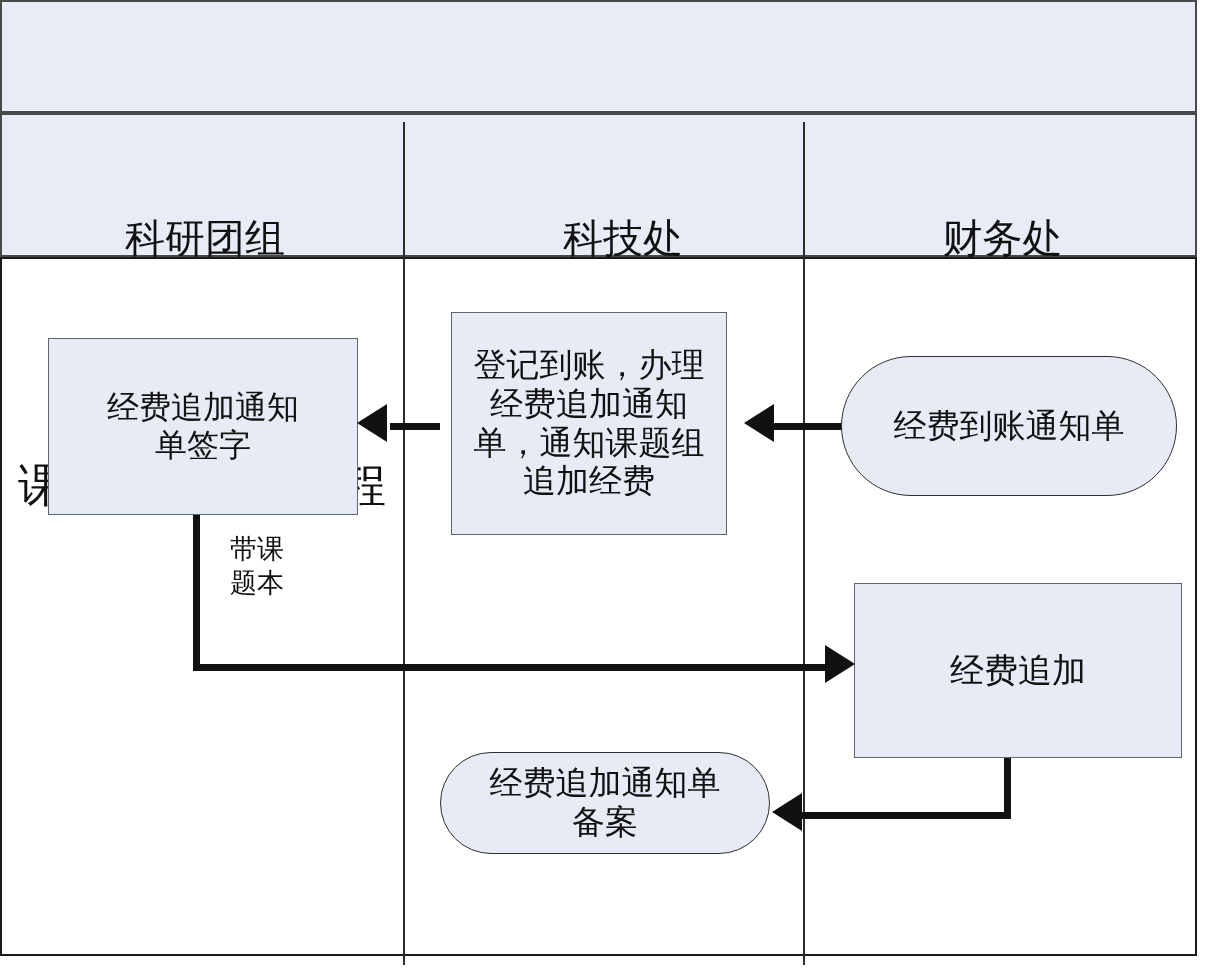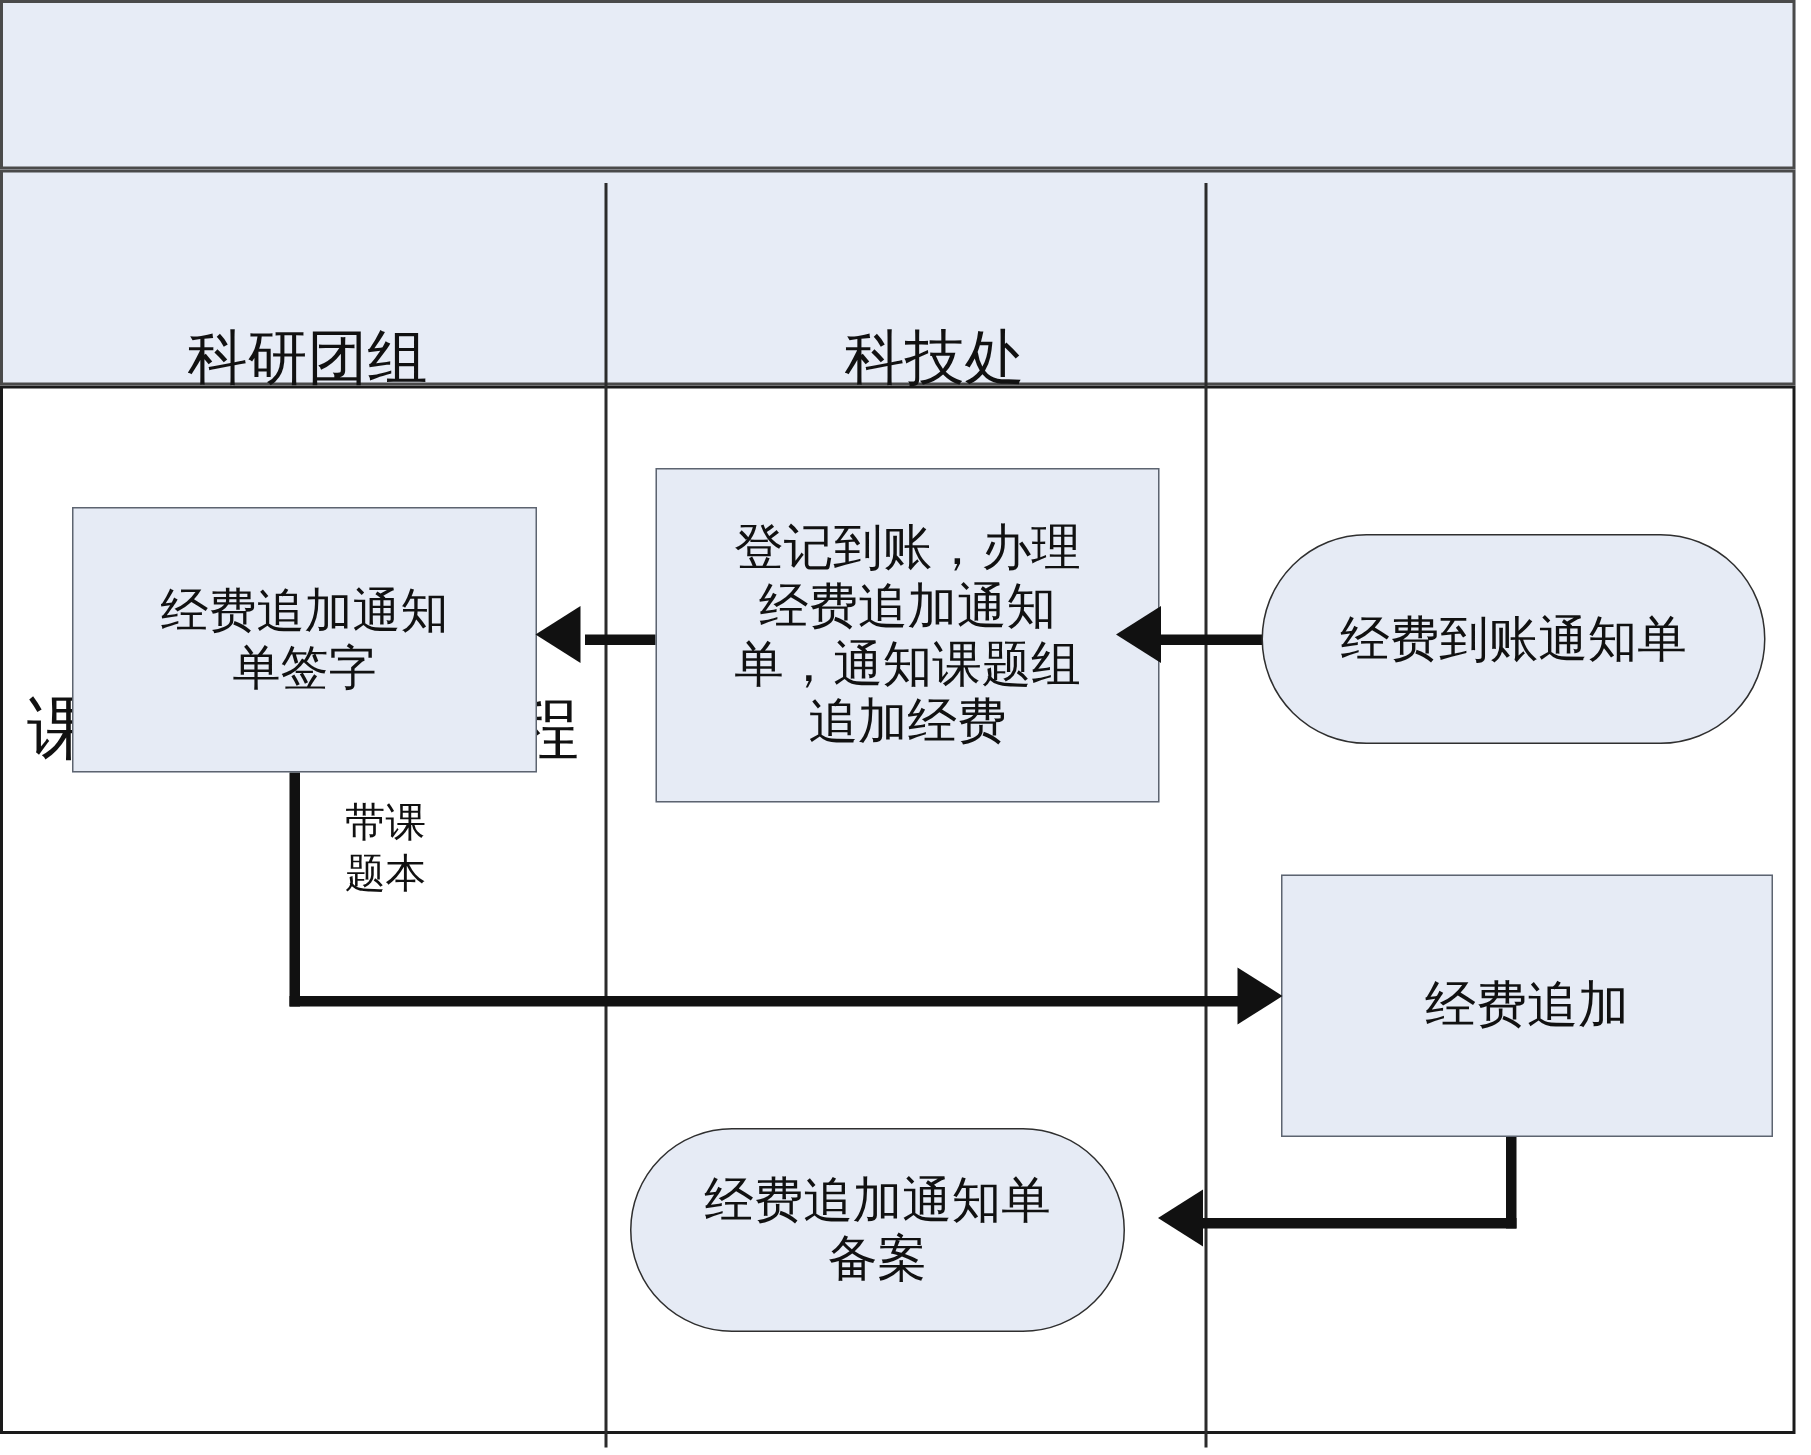--- a/index.html
+++ b/index.html
@@ -138,20 +138,23 @@
   <div class="header-band"></div>
 
   <div class="body-band"></div>
 
   <div class="lane-header" style="left:7px; width:396px;">
     <span>科研团组</span>
   </div>
   <div class="lane-header" style="left:405px; width:436px;">
     <span>科技处</span>
   </div>
+  <div class="lane-header" style="left:805px; width:395px;">
+    <span>财务处</span>
+  </div>
 
   <div class="lane-divider" style="left:403px; height:843px;"></div>
   <div class="lane-divider" style="left:803px; height:843px;"></div>
 
   <div class="hline" style="left:772px; top:423px; width:86px;"></div>
   <div class="arrow left" style="left:744px; top:404px;"></div>
 
   <div class="hline" style="left:390px; top:423px; width:50px;"></div>
   <div class="arrow left" style="left:357px; top:404px;"></div>
 
@@ -164,33 +167,33 @@
 
   <div class="vline" style="left:1004px; top:757px; height:62px;"></div>
   <div class="hline" style="left:800px; top:812px; width:211px;"></div>
   <div class="arrow left" style="left:772px; top:793px;"></div>
 
   <div class="node" style="left:48px; top:338px; width:310px; height:177px; font-size:32px;">
     <span class="lbl" style="white-space:pre-line;">经费追加通知
 单签字</span>
   </div>
 
-  <div class="node" style="left:437px; top:312px; width:336px; height:223px; font-size:33px;">
+  <div class="node" style="left:451px; top:312px; width:276px; height:223px; font-size:33px;">
     <span class="lbl" style="white-space:pre-line;">登记到账，办理
 经费追加通知
 单，通知课题组
 追加经费</span>
   </div>
 
   <div class="node" style="left:854px; top:583px; width:328px; height:175px; font-size:34px;">
     <span class="lbl" style="white-space:pre-line;">经费追加</span>
   </div>
 
   <div class="node stadium" style="left:841px; top:356px; width:336px; height:140px; font-size:33px;">
     <span class="lbl" style="white-space:pre-line;">经费到账通知单</span>
   </div>
 
-  <div class="node stadium" style="left:420px; top:752px; width:330px; height:136px; font-size:33px;">
+  <div class="node stadium" style="left:440px; top:752px; width:330px; height:102px; font-size:33px;">
     <span class="lbl" style="white-space:pre-line;">经费追加通知单
 备案</span>
   </div>
 
 </div>
 
 </body></html>

